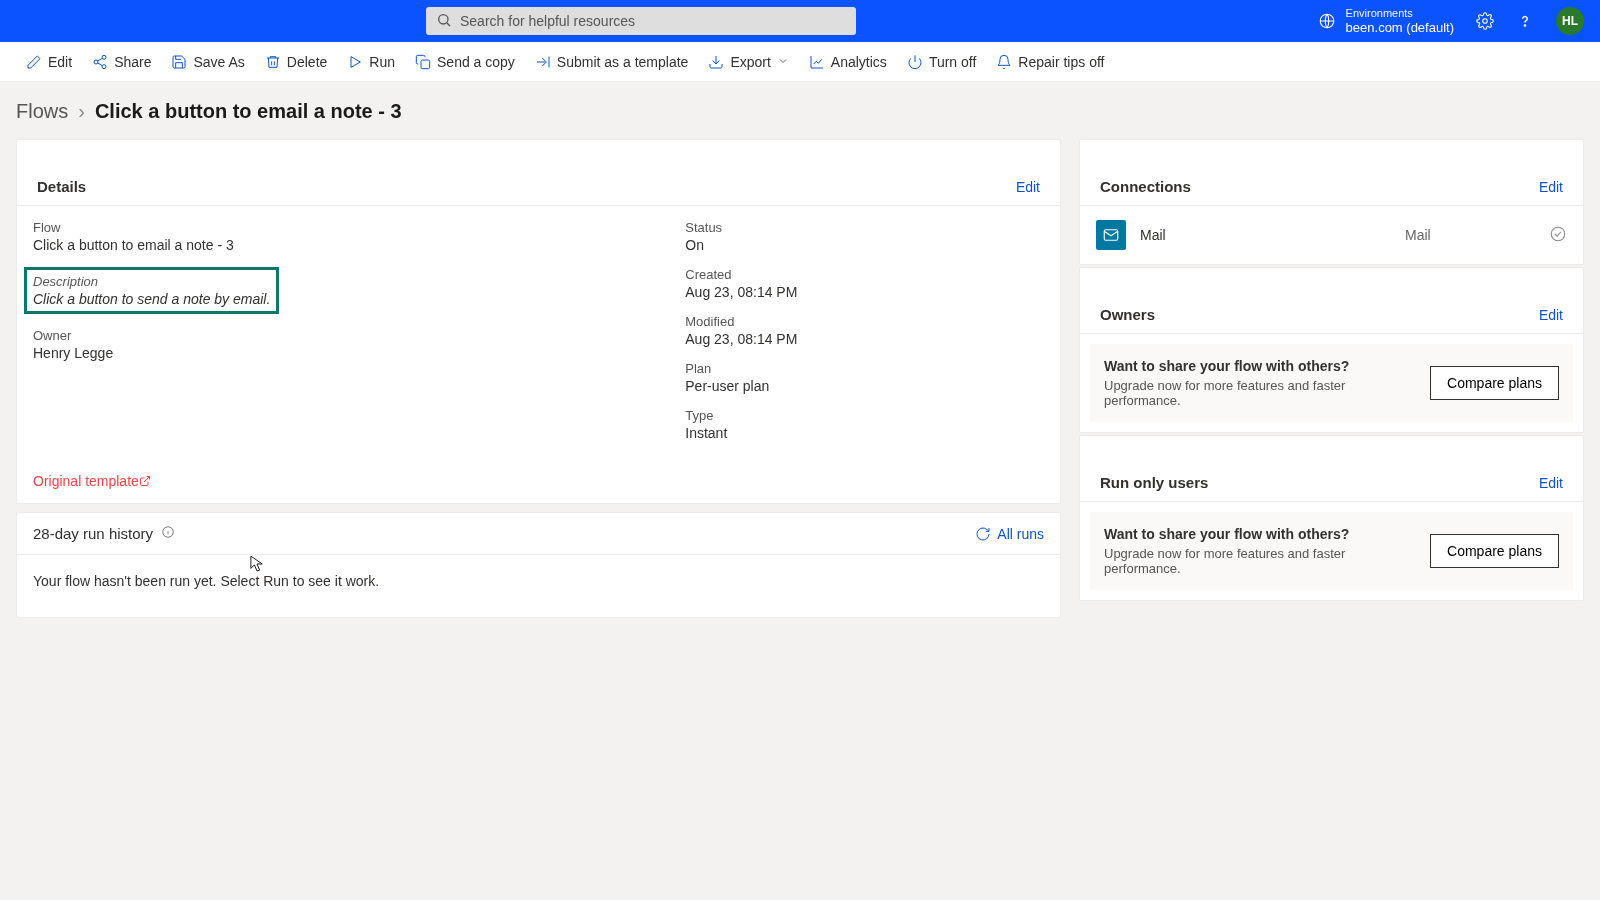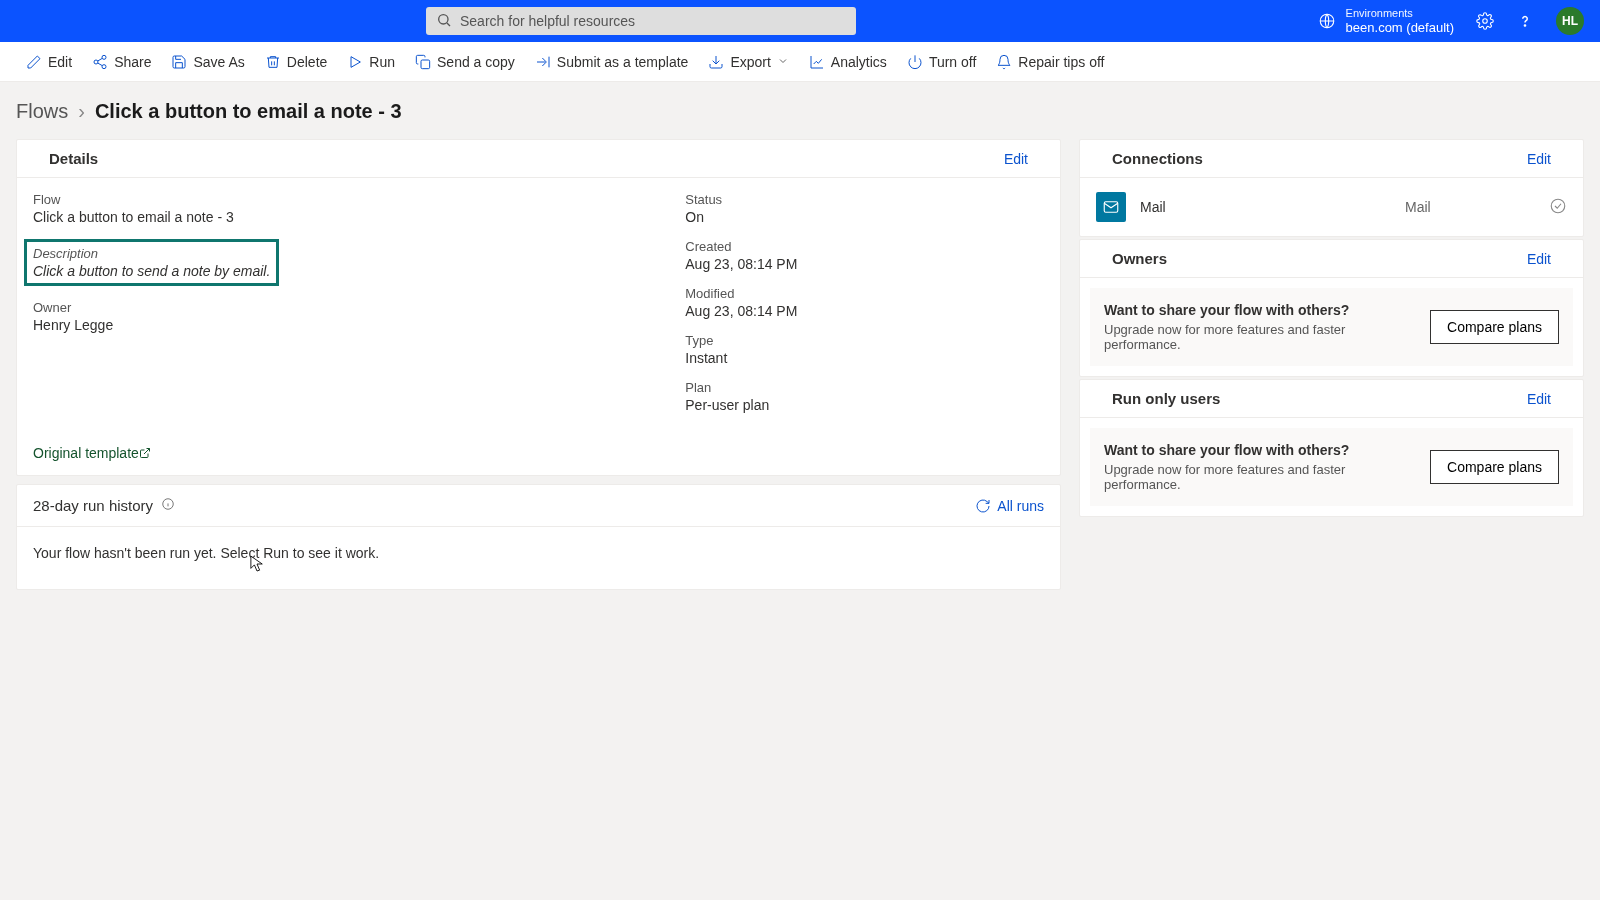--- a/index.html
+++ b/index.html
@@ -30,31 +30,31 @@
 .breadcrumb a { color: #555; text-decoration: none; font-weight: 400; }
 .breadcrumb .chev { color: #888; }
 .breadcrumb .current { color: #1b1b1b; font-weight: 600; }
 
 
 .content { display: flex; gap: 18px; padding: 0 16px; }
 .left-col { width: 1045px; display: flex; flex-direction: column; gap: 8px; }
 .right-col { width: 505px; display: flex; flex-direction: column; gap: 2px; }
 
 .card { background: #fff; border: 1px solid #edebe9; border-radius: 2px; }
-.card-header { display: flex; align-items: center; justify-content: space-between; padding: 10px 32px; border-bottom: 1px solid #edebe9; }
+.card-header { display: flex; align-items: center; justify-content: space-between; padding: 10px 20px; border-bottom: 1px solid #edebe9; margin-top: 28px; }
 .card-title { font-weight: 600; font-size: 15px; color: #323130; }
 .card-edit { color: #0b53ce; font-size: 14px; cursor: pointer; }
 
 
 .details-body { display: flex; padding: 14px 16px 20px; }
 .details-col { flex: 1; display: flex; flex-direction: column; gap: 14px; }
 .detail-item .dl { font-size: 13px; color: #555; }
 .detail-item .dv { font-size: 14px; color: #323130; margin-top: 2px; }
 .highlight-box { border: 3px solid #0f766e; padding: 4px 6px; margin-left: -9px; display: inline-block; min-width: 255px; font-style: italic; }
-.orig-link { display: inline-flex; align-items: center; color: #14532d; font-size: 14px; padding: 12px 16px 14px; cursor: pointer; }
+.orig-link { display: inline-flex; align-items: center; color: #ef4444; font-size: 14px; padding: 12px 16px 14px; cursor: pointer; }
 .orig-link svg { width: 12px; height: 12px; }
 
 
 .rh-header { display: flex; align-items: center; justify-content: space-between; padding: 12px 16px; border-bottom: 1px solid #edebe9; }
 .rh-title-wrap { display: flex; align-items: center; gap: 8px; }
 .rh-title { font-weight: 400; font-size: 15px; }
 .rh-info svg { width: 14px; height: 14px; color: #666; }
 .rh-all { display: inline-flex; align-items: center; gap: 6px; color: #0b53ce; cursor: pointer; }
 .rh-all svg { width: 16px; height: 16px; }
 .rh-body { padding: 18px 16px 28px; font-size: 14px; color: #323130; }
@@ -237,26 +237,26 @@
           </div>
           <div class="detail-item">
             <div class="dl">Created</div>
             <div class="dv">Aug 23, 08:14 PM</div>
           </div>
           <div class="detail-item">
             <div class="dl">Modified</div>
             <div class="dv">Aug 23, 08:14 PM</div>
           </div>
           <div class="detail-item">
+            <div class="dl">Plan</div>
+            <div class="dv">Per-user plan</div>
+          </div>
+          <div class="detail-item">
             <div class="dl">Type</div>
             <div class="dv">Instant</div>
-          </div>
-          <div class="detail-item">
-            <div class="dl">Plan</div>
-            <div class="dv">Per-user plan</div>
           </div>
         </div>
       </div>
       <div class="orig-link">
         <span>Original template</span>
         <svg viewBox="0 0 24 24" fill="none" stroke="currentColor" stroke-width="2">
             <path d="M18 13v6a2 2 0 0 1-2 2H5a2 2 0 0 1-2-2V8a2 2 0 0 1 2-2h6M15 3h6v6M10 14L21 3"></path>
           </svg>
       </div>
     </div>

